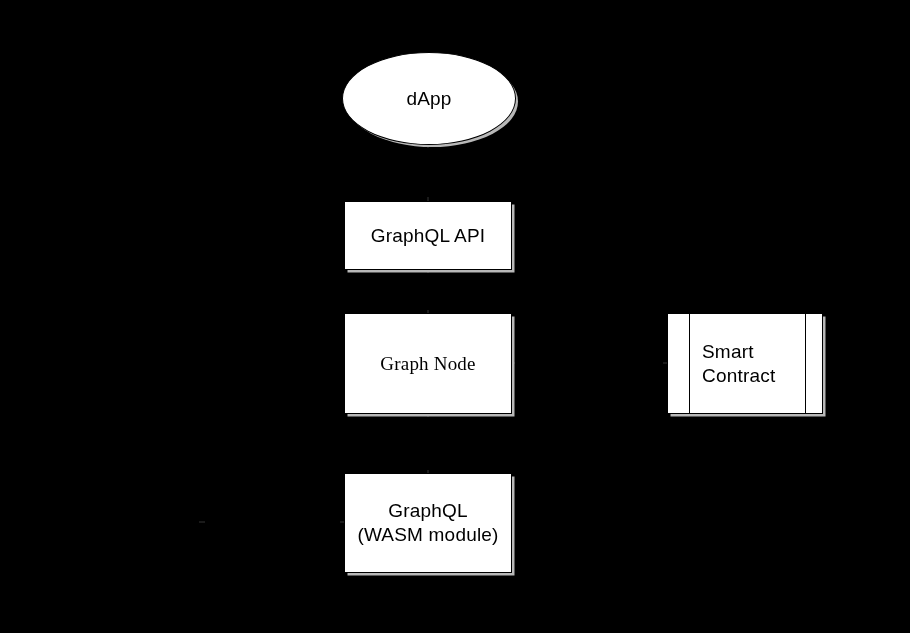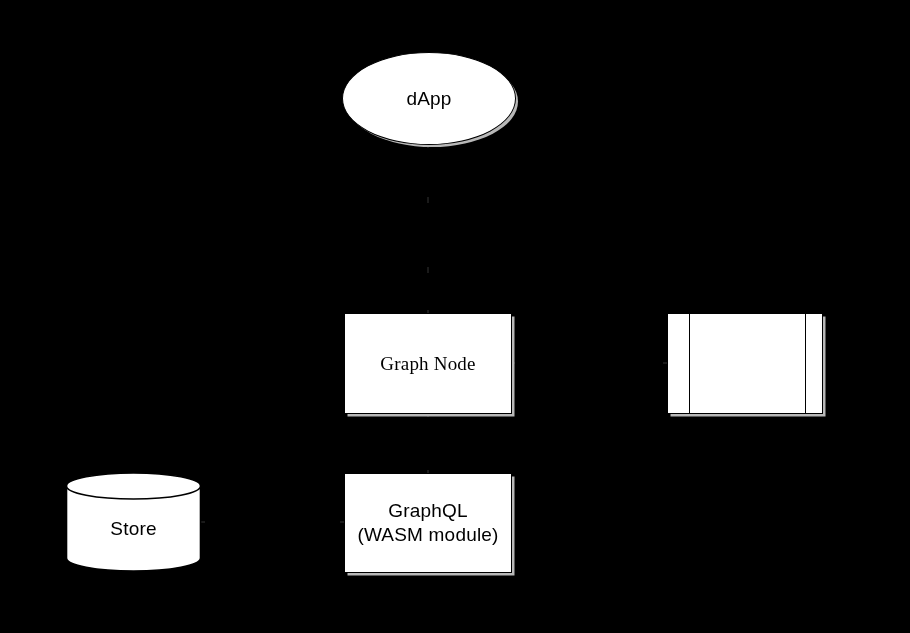--- a/index.html
+++ b/index.html
@@ -124,36 +124,34 @@
   <div class="stub v" style="left:427px; top:470px; height:6px;"></div>
 
   <div class="edge h" style="left:202px; top:522px; width:142px;"></div>
   <div class="stub h" style="left:340px; top:521px; width:6px;"></div>
   <div class="stub h" style="left:199px; top:521px; width:6px;"></div>
 
   <div class="node ellipse" style="left:342px; top:52px; width:174px; height:93px;">
     <span>dApp</span>
   </div>
 
+  <div class="node box" style="left:344px; top:201px; width:168px; height:69px;">
+    <span>GraphQL API</span>
+  </div>
 
   <div class="node box" style="left:344px; top:313px; width:168px; height:101px;font-family:Liberation Serif, serif;">
     <span>Graph Node</span>
   </div>
 
   <div class="node component" style="left:667px; top:313px; width:156px; height:101px;">
     <span class="rail left"></span>
     <span class="rail right"></span>
+    <span>Smart
+Contract</span>
   </div>
 
   <div class="node box" style="left:344px; top:473px; width:168px; height:100px;">
     <span>GraphQL
 (WASM module)</span>
   </div>
 
-  <div class="node cylinder" style="left:65px; top:472px; width:137px; height:100px;">
-    <svg class="cyl-svg" viewBox="0 0 137 100" preserveAspectRatio="none">
-      <path d="M1.5,14 L1.5,86 A67,13 0 0 0 135.5,86 L135.5,14 Z" fill="#ffffff" stroke="#000000" stroke-width="1.6"></path>
-      <ellipse cx="68.5" cy="14" rx="67" ry="13" fill="#ffffff" stroke="#000000" stroke-width="1.6"></ellipse>
-    </svg>
-    <span class="cyl-label">Store</span>
-  </div>
 
 </div>
 
 </body></html>

